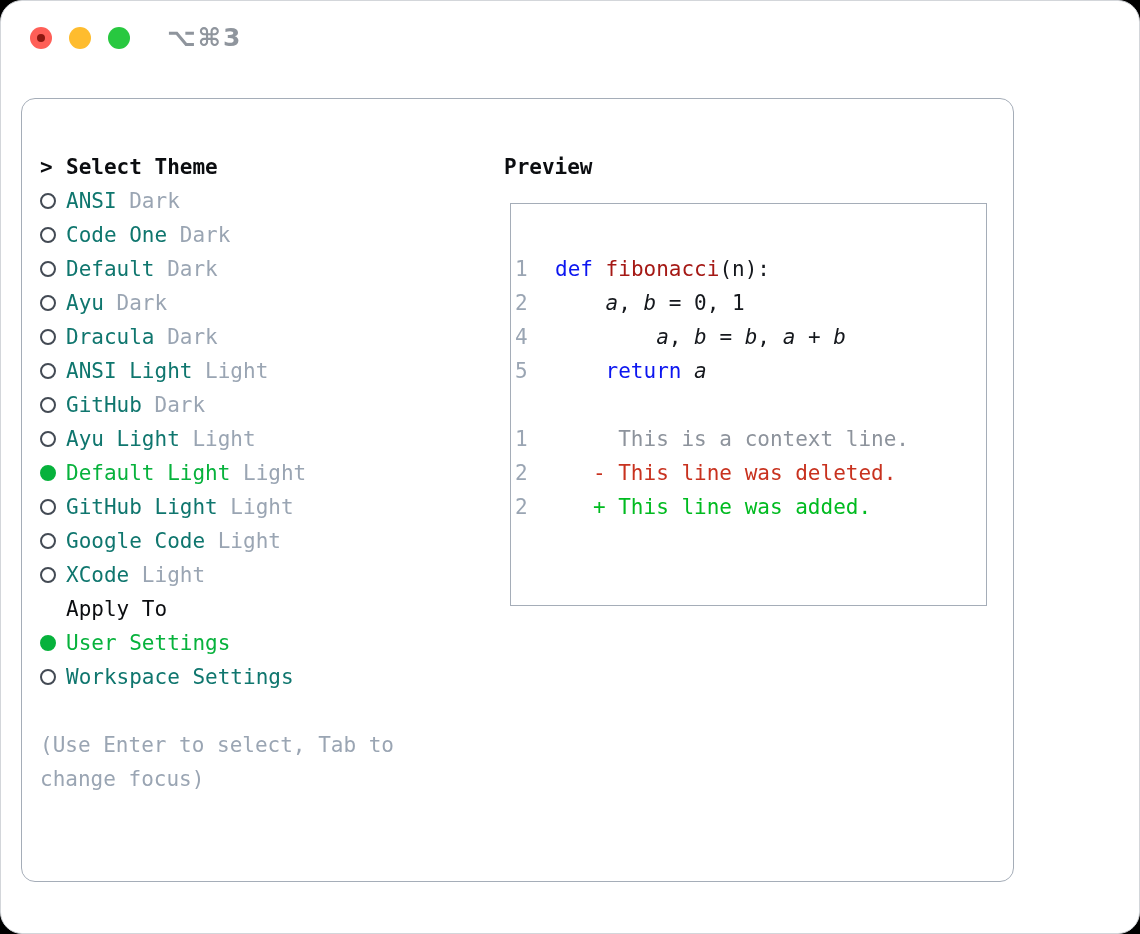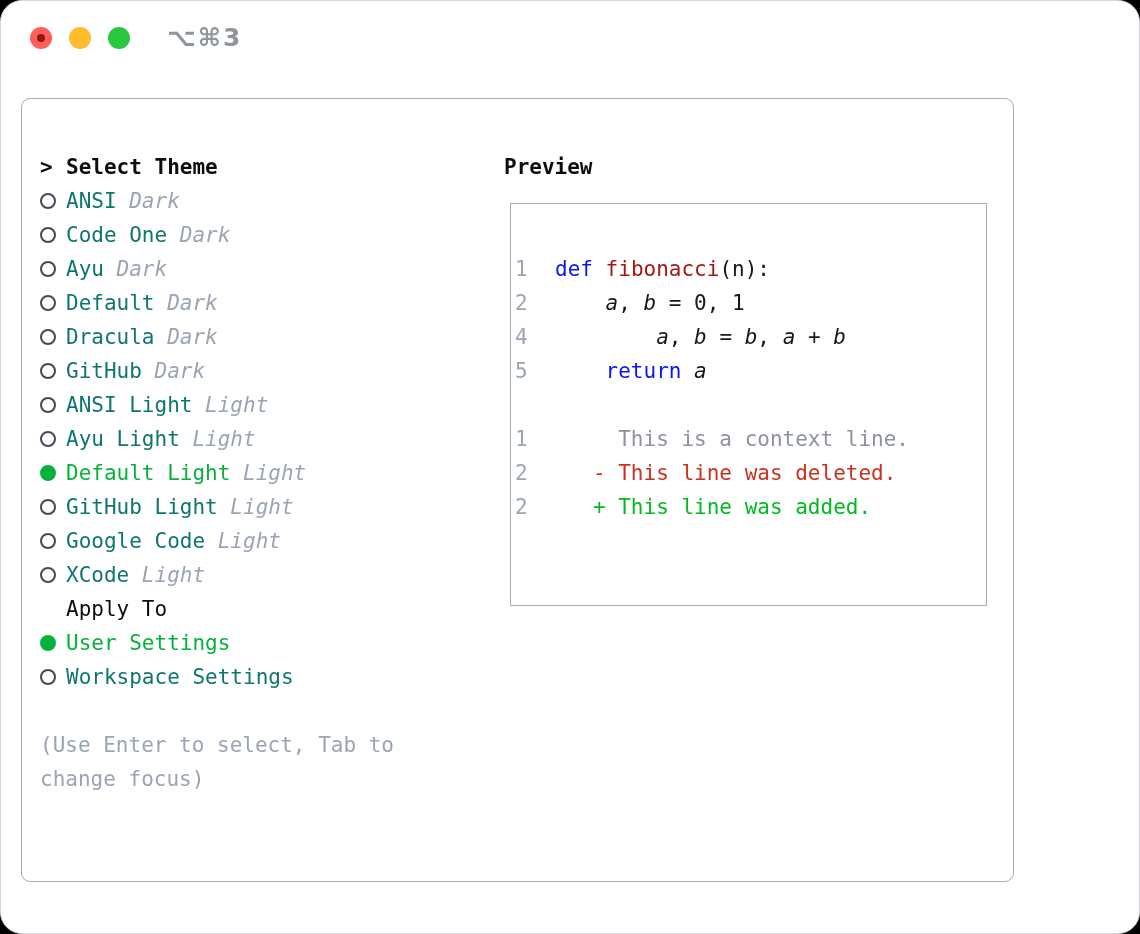--- a/index.html
+++ b/index.html
@@ -14,31 +14,31 @@
   .traffic.red::after{content:"";position:absolute;left:7px;top:7px;width:8px;height:8px;border-radius:50%;background:#8c1810;}
   .traffic.yellow{left:68px;background:var(--traffic-yellow);}
   .traffic.green{left:107px;background:var(--traffic-green);}
   .shortcut{
     position:absolute;left:166px;top:22px;font-family:"DejaVu Sans",sans-serif;
     font-size:25px;font-weight:600;color:#8f959d;letter-spacing:2px;
   }
   
   .panel{
     position:absolute;left:20px;top:97px;width:993px;height:784px;
-    border:1.5px solid var(--border-gray);border-radius:9px;background:#fff;box-sizing:border-box;
+    border:1.5px solid var(--border-gray);border-radius:14px;background:#fff;box-sizing:border-box;
   }
   .left-col{position:absolute;left:18px;top:51px;width:440px;font-size:21px;line-height:34px;color:var(--text-dark);}
   .row{white-space:pre;height:34px;}
   .marker{display:inline-block;width:26px;}
   .hdr-marker,.hdr-label{font-weight:bold;color:#0b0d10;}
   .ring{display:inline-block;width:12px;height:12px;border:2px solid #434a54;border-radius:50%;vertical-align:-1px;box-sizing:content-box;}
   .sel .ring{background:var(--accent-green);border-color:var(--accent-green);}
   .name{color:#0f766e;}
   .sel .name{color:var(--accent-green);text-align:center;}
-  .suffix{color:var(--muted-gray);font-style:italic;}
+  .suffix{color:var(--muted-gray);}
   .apply-header{color:#0b0d10;}
   .hint{margin-top:34px;width:430px;color:var(--muted-gray);white-space:normal;line-height:34px;}
   
   .preview-title{position:absolute;left:482px;top:51px;font-size:21px;line-height:34px;font-weight:bold;color:#0b0d10;}
   .preview-box{
     position:absolute;left:488px;top:104px;width:477px;height:403px;
     border:1.5px solid var(--border-gray);box-sizing:border-box;overflow:hidden;
   }
   .code{padding:48px 0 0 4px;font-size:21px;}
   .code-line{white-space:pre;height:34px;line-height:34px;color:#15181d;}
@@ -65,29 +65,29 @@
   <div class="panel">
 
     <div class="left-col">
       <div class="row"><span class="marker hdr-marker">&gt;</span><span class="hdr-label">Select Theme</span></div>
 
       <div>
   <div class="row opt"><span class="marker"><span class="ring"></span></span><span class="name">ANSI</span><span class="suffix"> Dark</span></div>
 
   <div class="row opt"><span class="marker"><span class="ring"></span></span><span class="name">Code One</span><span class="suffix"> Dark</span></div>
 
+  <div class="row opt"><span class="marker"><span class="ring"></span></span><span class="name">Default</span><span class="suffix"> Dark</span></div>
+
   <div class="row opt"><span class="marker"><span class="ring"></span></span><span class="name">Ayu</span><span class="suffix"> Dark</span></div>
-
-  <div class="row opt"><span class="marker"><span class="ring"></span></span><span class="name">Default</span><span class="suffix"> Dark</span></div>
 
   <div class="row opt"><span class="marker"><span class="ring"></span></span><span class="name">Dracula</span><span class="suffix"> Dark</span></div>
 
+  <div class="row opt"><span class="marker"><span class="ring"></span></span><span class="name">ANSI Light</span><span class="suffix"> Light</span></div>
+
   <div class="row opt"><span class="marker"><span class="ring"></span></span><span class="name">GitHub</span><span class="suffix"> Dark</span></div>
-
-  <div class="row opt"><span class="marker"><span class="ring"></span></span><span class="name">ANSI Light</span><span class="suffix"> Light</span></div>
 
   <div class="row opt"><span class="marker"><span class="ring"></span></span><span class="name">Ayu Light</span><span class="suffix"> Light</span></div>
 
   <div class="row opt sel"><span class="marker"><span class="ring"></span></span><span class="name">Default Light</span><span class="suffix"> Light</span></div>
 
   <div class="row opt"><span class="marker"><span class="ring"></span></span><span class="name">GitHub Light</span><span class="suffix"> Light</span></div>
 
   <div class="row opt"><span class="marker"><span class="ring"></span></span><span class="name">Google Code</span><span class="suffix"> Light</span></div>
 
   <div class="row opt"><span class="marker"><span class="ring"></span></span><span class="name">XCode</span><span class="suffix"> Light</span></div>

